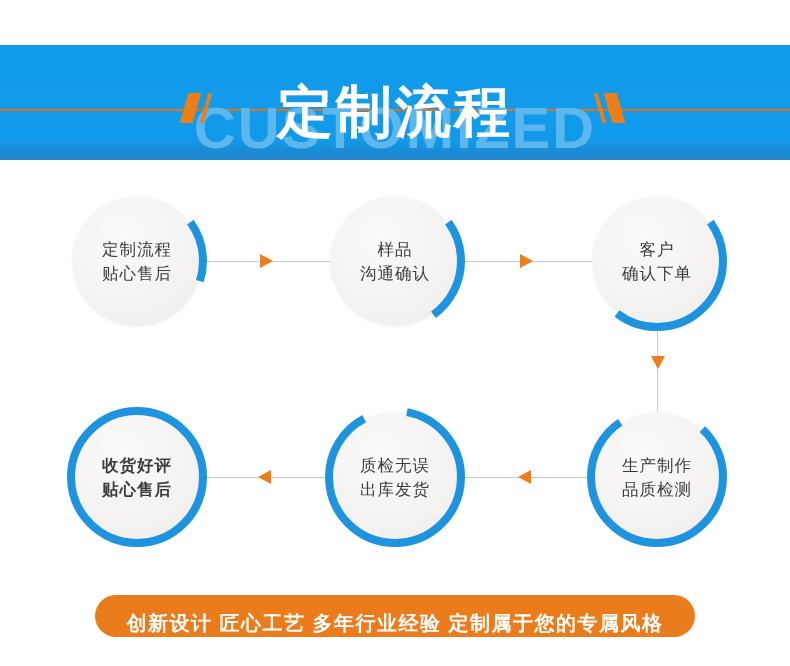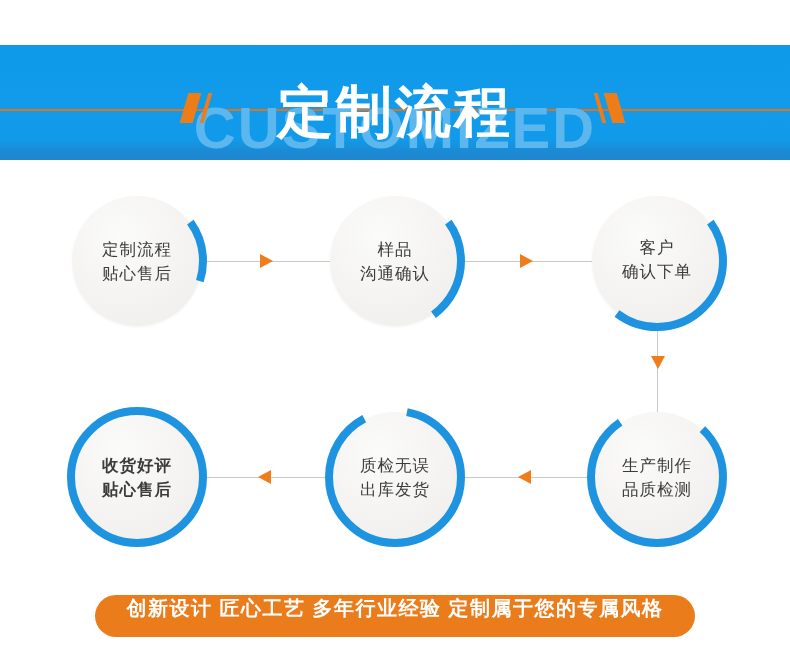--- a/index.html
+++ b/index.html
@@ -134,21 +134,21 @@
     font-size: 16.5px;
     letter-spacing: 1px;
     line-height: 1.15;
     white-space: nowrap;
     z-index: 3;
   }
 
   
   #node-1 { left:  72px; top:  36px; }
   #node-2 { left: 330px; top:  36px; }
-  #node-3 { left: 592px; top:  36px; font-family: Liberation Mono, monospace; }
+  #node-3 { left: 592px; top:  36px; }
   #node-4 { left: 592px; top: 252px; }
   #node-5 { left: 330px; top: 252px; }
   #node-6 { left:  72px; top: 252px; font-weight: bold; }
 
   
   .conn-h {
     position: absolute;
     height: 1px;
     background: #c9c9c9;
   }
@@ -193,21 +193,21 @@
   
   .pill {
     position: absolute;
     left: 95px;
     top: 595px;
     width: 600px;
     height: 42px;
     border-radius: 21px;
     background: #eb7c1b;
     display: flex;
-    align-items: flex-start;
+    align-items: flex-end;
     justify-content: center;
     color: #ffffff;
     font-size: 20px;
     font-weight: 700;
     letter-spacing: 1.5px;
     white-space: nowrap;
   }
 </style>
 </head>
 <body>

